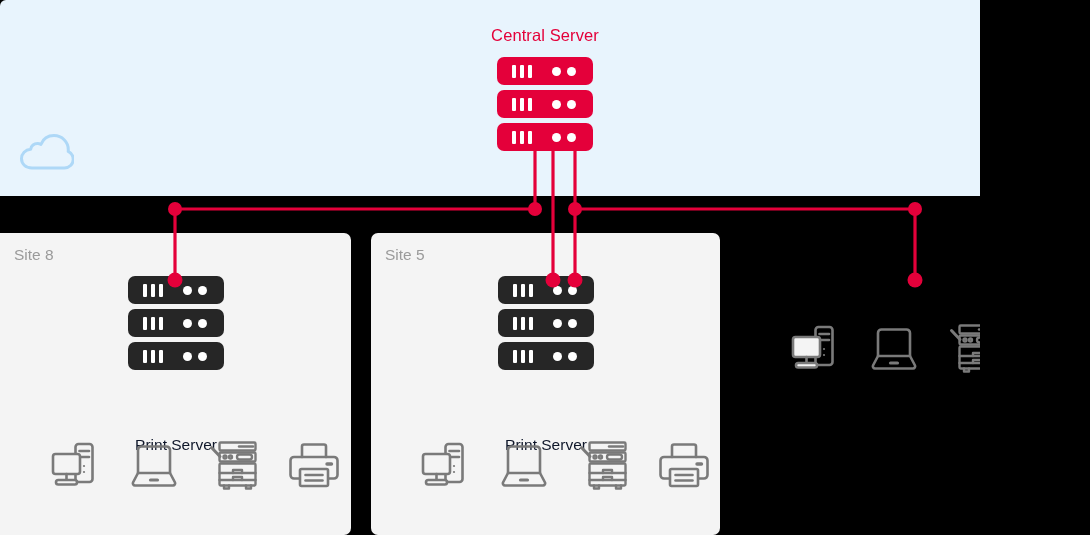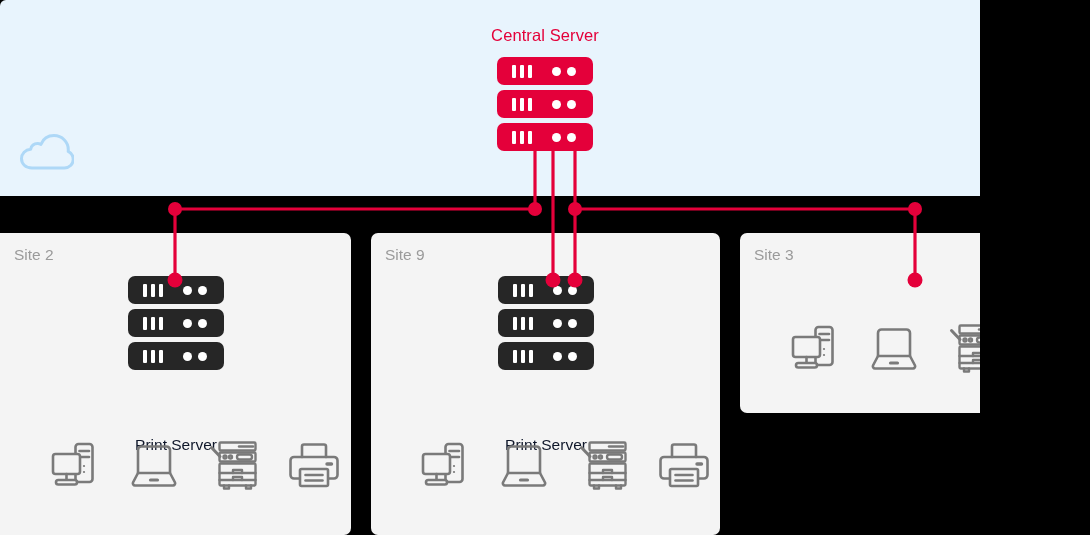--- a/index.html
+++ b/index.html
@@ -191,21 +191,21 @@
         </div>
         <div class="leds">
           <span class="led"></span>
             <span class="led"></span>
         </div>
       </div>
     </div>
   </div>
 
   <div class="site-panel" id="site-1-panel">
-    <div class="site-label">Site 2</div>
+    <div class="site-label">Site 8</div>
     <div class="print-server-group" id="site-1-server">
       <div class="server-stack">
         <div class="server-unit dark">
           <div class="vents">
             <span class="vent"></span>
               <span class="vent"></span>
               <span class="vent"></span>
           </div>
           <div class="leds">
             <span class="led"></span>
@@ -233,21 +233,21 @@
             <span class="led"></span>
               <span class="led"></span>
           </div>
         </div>
       </div>
       <div class="ps-label-wrap">Print Server</div>
     </div>
   </div>
 
   <div class="site-panel" id="site-2-panel">
-    <div class="site-label">Site 9</div>
+    <div class="site-label">Site 5</div>
     <div class="print-server-group" id="site-2-server">
       <div class="server-stack">
         <div class="server-unit dark">
           <div class="vents">
             <span class="vent"></span>
               <span class="vent"></span>
               <span class="vent"></span>
           </div>
           <div class="leds">
             <span class="led"></span>
@@ -274,23 +274,20 @@
           <div class="leds">
             <span class="led"></span>
               <span class="led"></span>
           </div>
         </div>
       </div>
       <div class="ps-label-wrap">Print Server</div>
     </div>
   </div>
 
-  <div class="site-panel" id="site-3-panel">
-    <div class="site-label">Site 3</div>
-  </div>
 
   <div class="device-row" id="site-1-devices">
     <svg class="device-icon" viewBox="0 0 56 56">
       <g fill="none" stroke="#7a7a7a" stroke-width="2.6" stroke-linejoin="round" stroke-linecap="round">
         <rect x="29.5" y="7" width="17" height="38" rx="3"></rect>
         <line x1="33.5" y1="14" x2="43" y2="14"></line>
         <line x1="33.5" y1="20" x2="43" y2="20"></line>
         <circle cx="38" cy="29" r="1.1" fill="#7a7a7a" stroke="none"></circle>
         <circle cx="38" cy="35" r="1.1" fill="#7a7a7a" stroke="none"></circle>
         <rect x="7" y="17" width="27" height="20" rx="2.5" fill="#f4f4f4"></rect>

